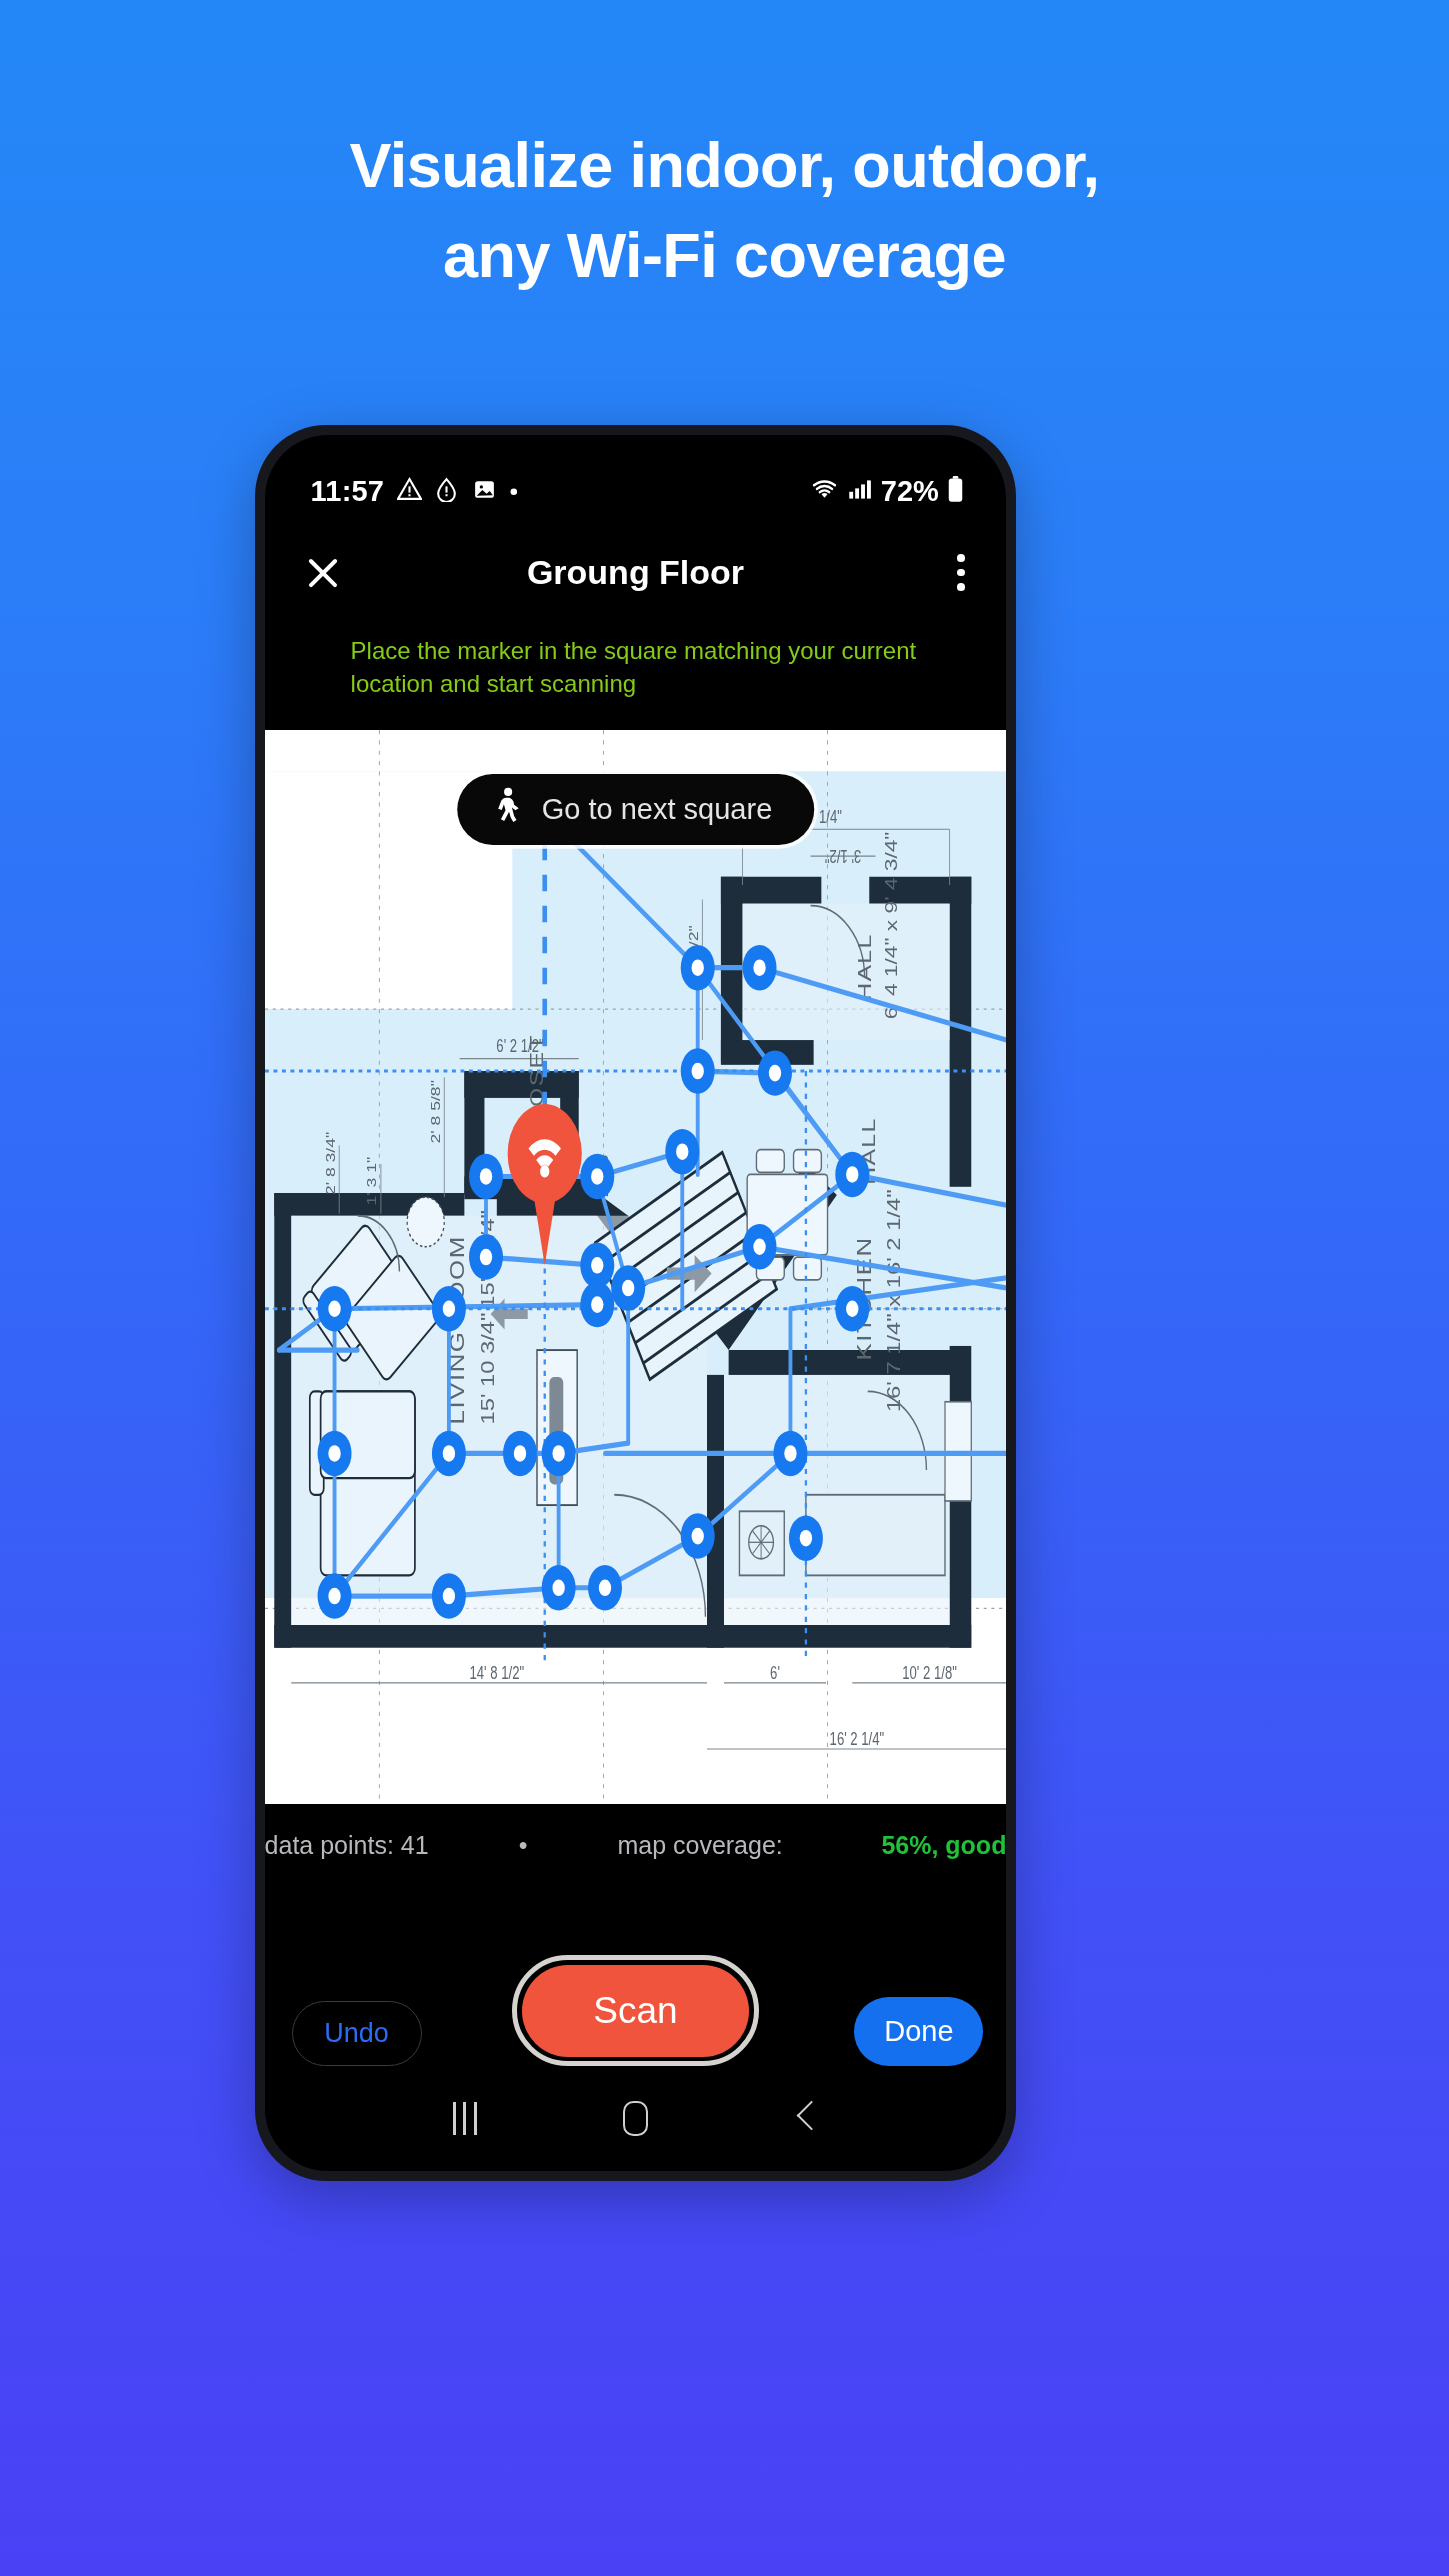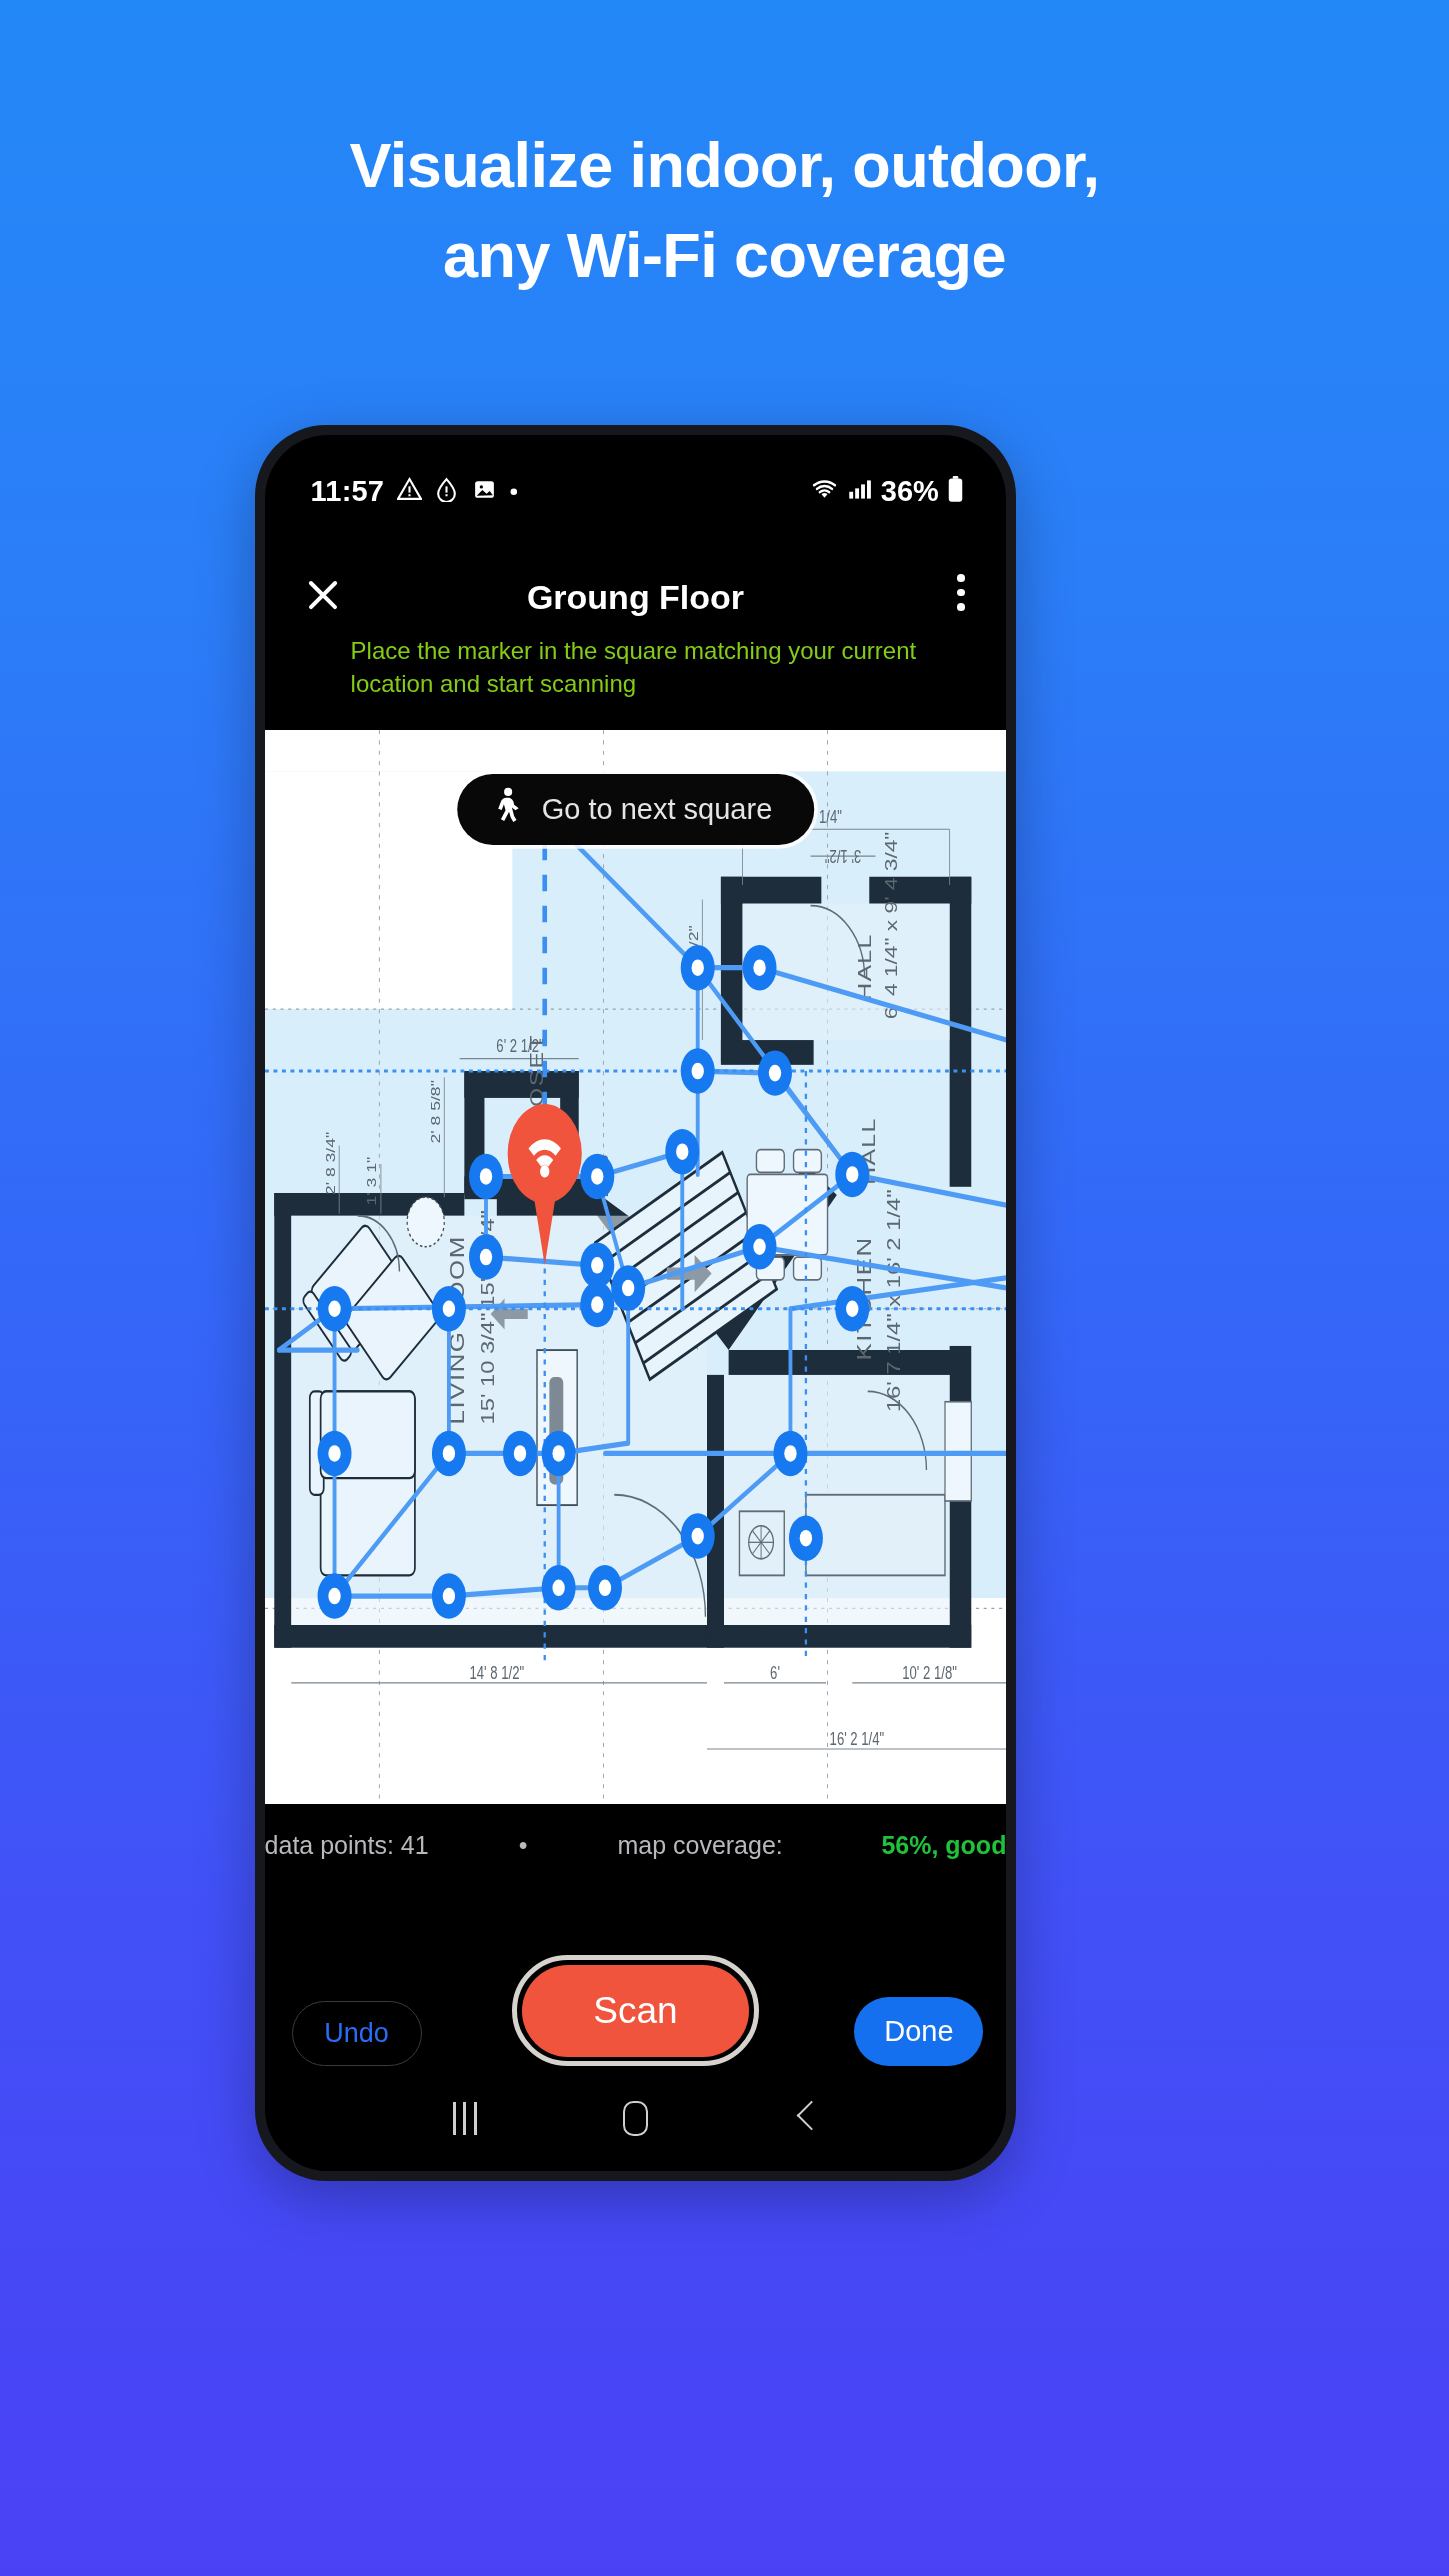--- a/index.html
+++ b/index.html
@@ -45,21 +45,21 @@
     color:#fff;
   }
   .sb-left { display:flex; align-items:center; gap:12.5px; }
   .sb-time { font-size:29px; font-weight:600; letter-spacing:0.2px; }
   .sb-right { margin-left:auto; display:flex; align-items:center; gap:8.6px; }
   .sb-batt-text { font-size:29px; font-weight:600; }
   .ico { display:inline-block; }
 
   
   .appbar {
-    flex:0 0 88px; display:flex; align-items:flex-end;
+    flex:0 0 88px; display:flex; align-items:center;
     padding:0 36px; position:relative; color:#fff;
   }
   .appbar-title {
     position:absolute; left:0; right:0; text-align:center;
     font-size:34px; font-weight:600; pointer-events:none;
   }
   .close-x { width:44px; height:44px; position:relative; cursor:pointer; }
   .close-x:before,.close-x:after{
     content:""; position:absolute; left:50%; top:50%;
     width:38px; height:3.8px; background:#fff; border-radius:1.9px;
@@ -200,21 +200,21 @@
         </svg>
       </span>
       <span class="ico">
         <svg width="25" height="23" viewBox="0 0 22 20">
           <rect x="2" y="12" width="3.4" height="6" fill="#fff"></rect>
           <rect x="7.2" y="9" width="3.4" height="9" fill="#fff"></rect>
           <rect x="12.4" y="5.5" width="3.4" height="12.5" fill="#fff"></rect>
           <rect x="17.6" y="2" width="3.4" height="16" fill="#fff"></rect>
         </svg>
       </span>
-      <span class="sb-batt-text">36%</span>
+      <span class="sb-batt-text">72%</span>
       <span class="ico">
         <svg width="17" height="27" viewBox="0 0 13 22">
               <rect x="4.2" y="0" width="4.6" height="2.2" rx="1" fill="#fff"></rect>
               <rect x="1" y="2" width="11" height="19" rx="2.4" fill="#fff"></rect>
             </svg>
       </span>
     </div>
   </div>
 
   <div class="appbar">

